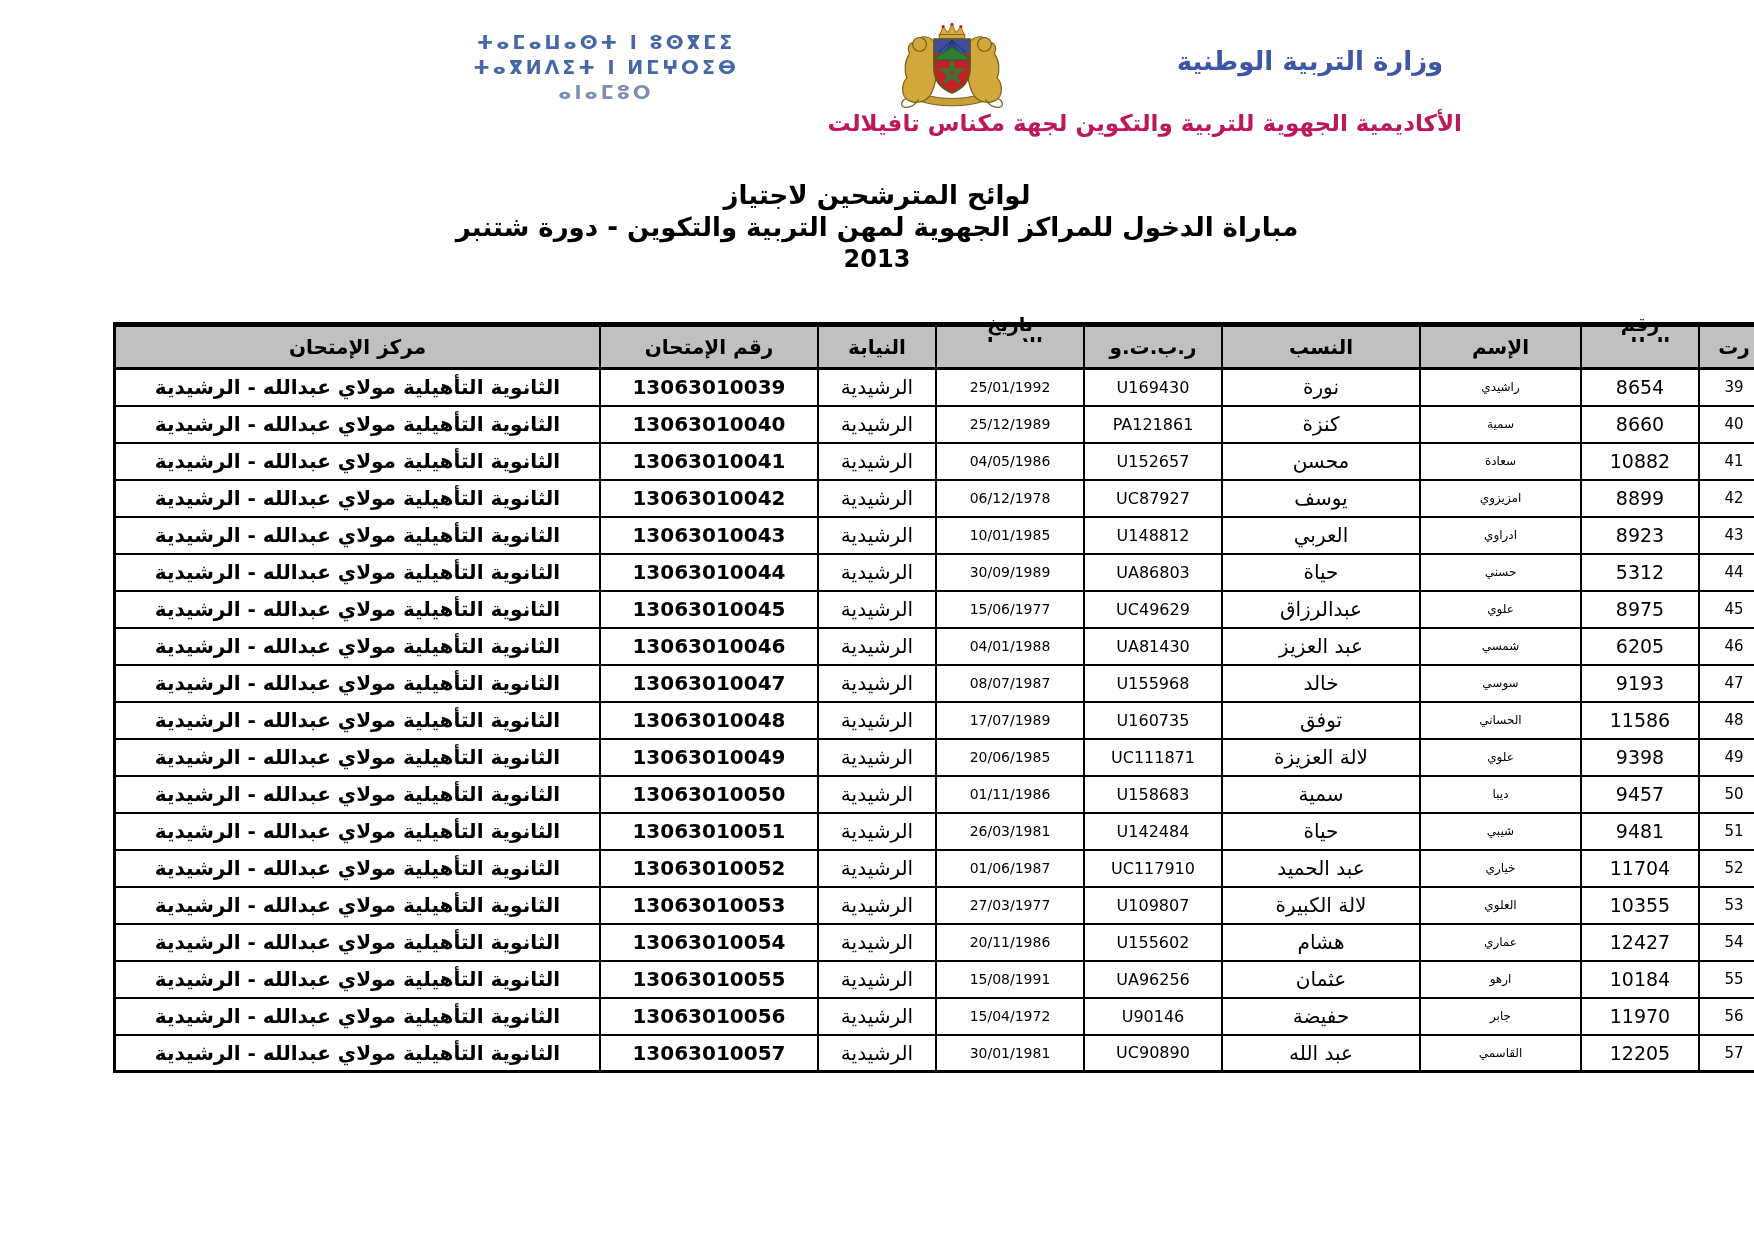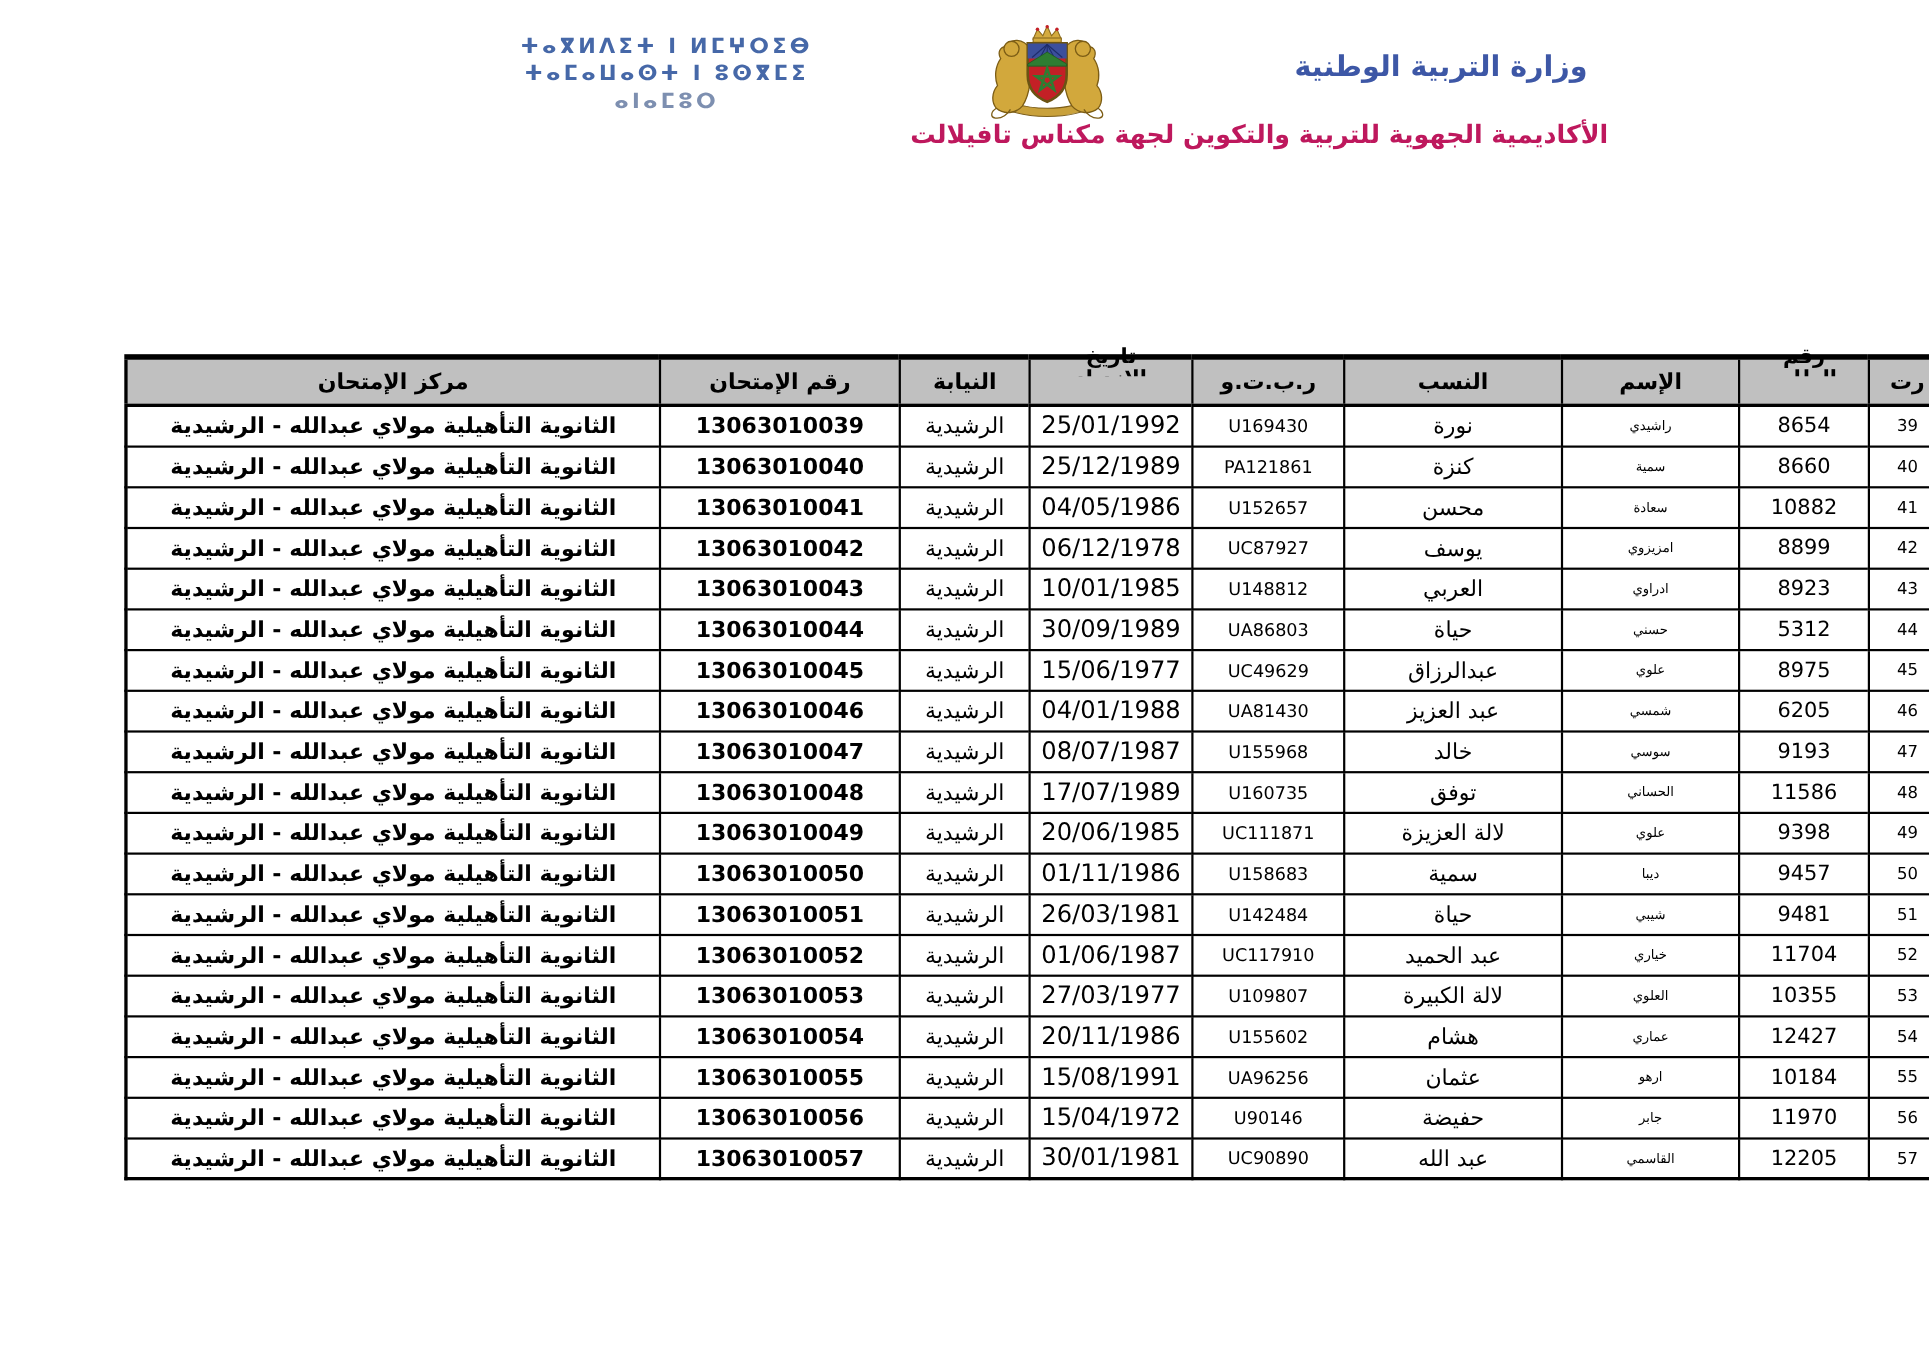--- a/index.html
+++ b/index.html
@@ -56,42 +56,42 @@
   }
   .candidates tbody td { height:33px; }
   .candidates tbody tr { height:37px; }
 
   
   .col-rank          { width:62px;  font-size:15px; direction:ltr; }
   .col-request_number{ width:110px; font-size:19px; direction:ltr; }
   .col-first_name    { width:153px; font-size:12px; }
   .col-last_name     { width:190px; font-size:20px; }
   .col-cin           { width:130px; font-size:16px; direction:ltr; }
-  .col-birth_date    { width:140px; font-size:22px; direction:ltr; }
+  .col-birth_date    { width:140px; font-size:14px; direction:ltr; }
   .col-delegation    { width:110px; font-size:20px; }
   .col-exam_number   { width:210px; font-size:20px; font-weight:bold; direction:ltr; }
   .col-exam_center   { width:477px; font-size:20px; font-weight:bold; }
 
   
   .hwrap {
     display:block; position:relative; z-index:2; line-height:20px;
     transform:translateY(-13px);
     clip-path: inset(-40px -6px 12px -6px);
     font-size:19px;
   }
   .hplain { display:inline-block; }
 </style>
 </head>
 <body>
 
 <div class="page">
 
   <div class="tifinagh">
+    <div>ⵜⴰⵎⴰⵡⴰⵙⵜ ⵏ ⵓⵙⴳⵎⵉ</div>
     <div>ⵜⴰⴳⵍⴷⵉⵜ ⵏ ⵍⵎⵖⵔⵉⴱ</div>
-    <div>ⵜⴰⵎⴰⵡⴰⵙⵜ ⵏ ⵓⵙⴳⵎⵉ</div>
     <div class="t3">ⴰⵏⴰⵎⵓⵔ</div>
   </div>
 
   <div class="emblem">
     <svg viewBox="0 0 120 94" xmlns="http://www.w3.org/2000/svg">
 
       <path d="M16 76 C35 90 85 90 104 76 L99 70 C80 82 40 82 21 70 Z" fill="#c9a13b" stroke="#7a5c18" stroke-width="1"></path>
 
       <g id="lionL" fill="#d2a83c" stroke="#7c5d15" stroke-width="1.2">
         <path d="M44 24 C38 14 26 14 22 22 C16 22 14 28 17 33 C12 40 11 50 14 58 C9 64 8 73 13 79 C20 85 31 84 37 77 C41 71 43 64 44 56 Z"></path>
@@ -129,20 +129,25 @@
       <path d="M60 42 L66.5 62 L49.5 49.5 L70.5 49.5 L53.5 62 Z" fill="none" stroke="#2e7d32" stroke-width="2.4" stroke-linejoin="miter"></path>
     </svg>
   </div>
 
   <div class="callig">
     <div class="k2">وزارة التربية الوطنية</div>
   </div>
 
   <div class="academy">الأكاديمية الجهوية للتربية والتكوين لجهة مكناس تافيلالت</div>
 
+  <div class="title-block">
+    <div class="l1">لوائح المترشحين لاجتياز</div>
+    <div class="l2">مباراة الدخول للمراكز الجهوية لمهن التربية والتكوين - دورة شتنبر</div>
+    <div class="l3">2013</div>
+  </div>
 
   <table class="candidates">
     <thead>
       <tr>
           <th class="col-rank"><span class="hplain">رت</span></th>
           <th class="col-request_number">
             <span class="hwrap">رقم<br>الطلب</span>
           </th>
           <th class="col-first_name"><span class="hplain">الإسم</span></th>
           <th class="col-last_name"><span class="hplain">النسب</span></th>

